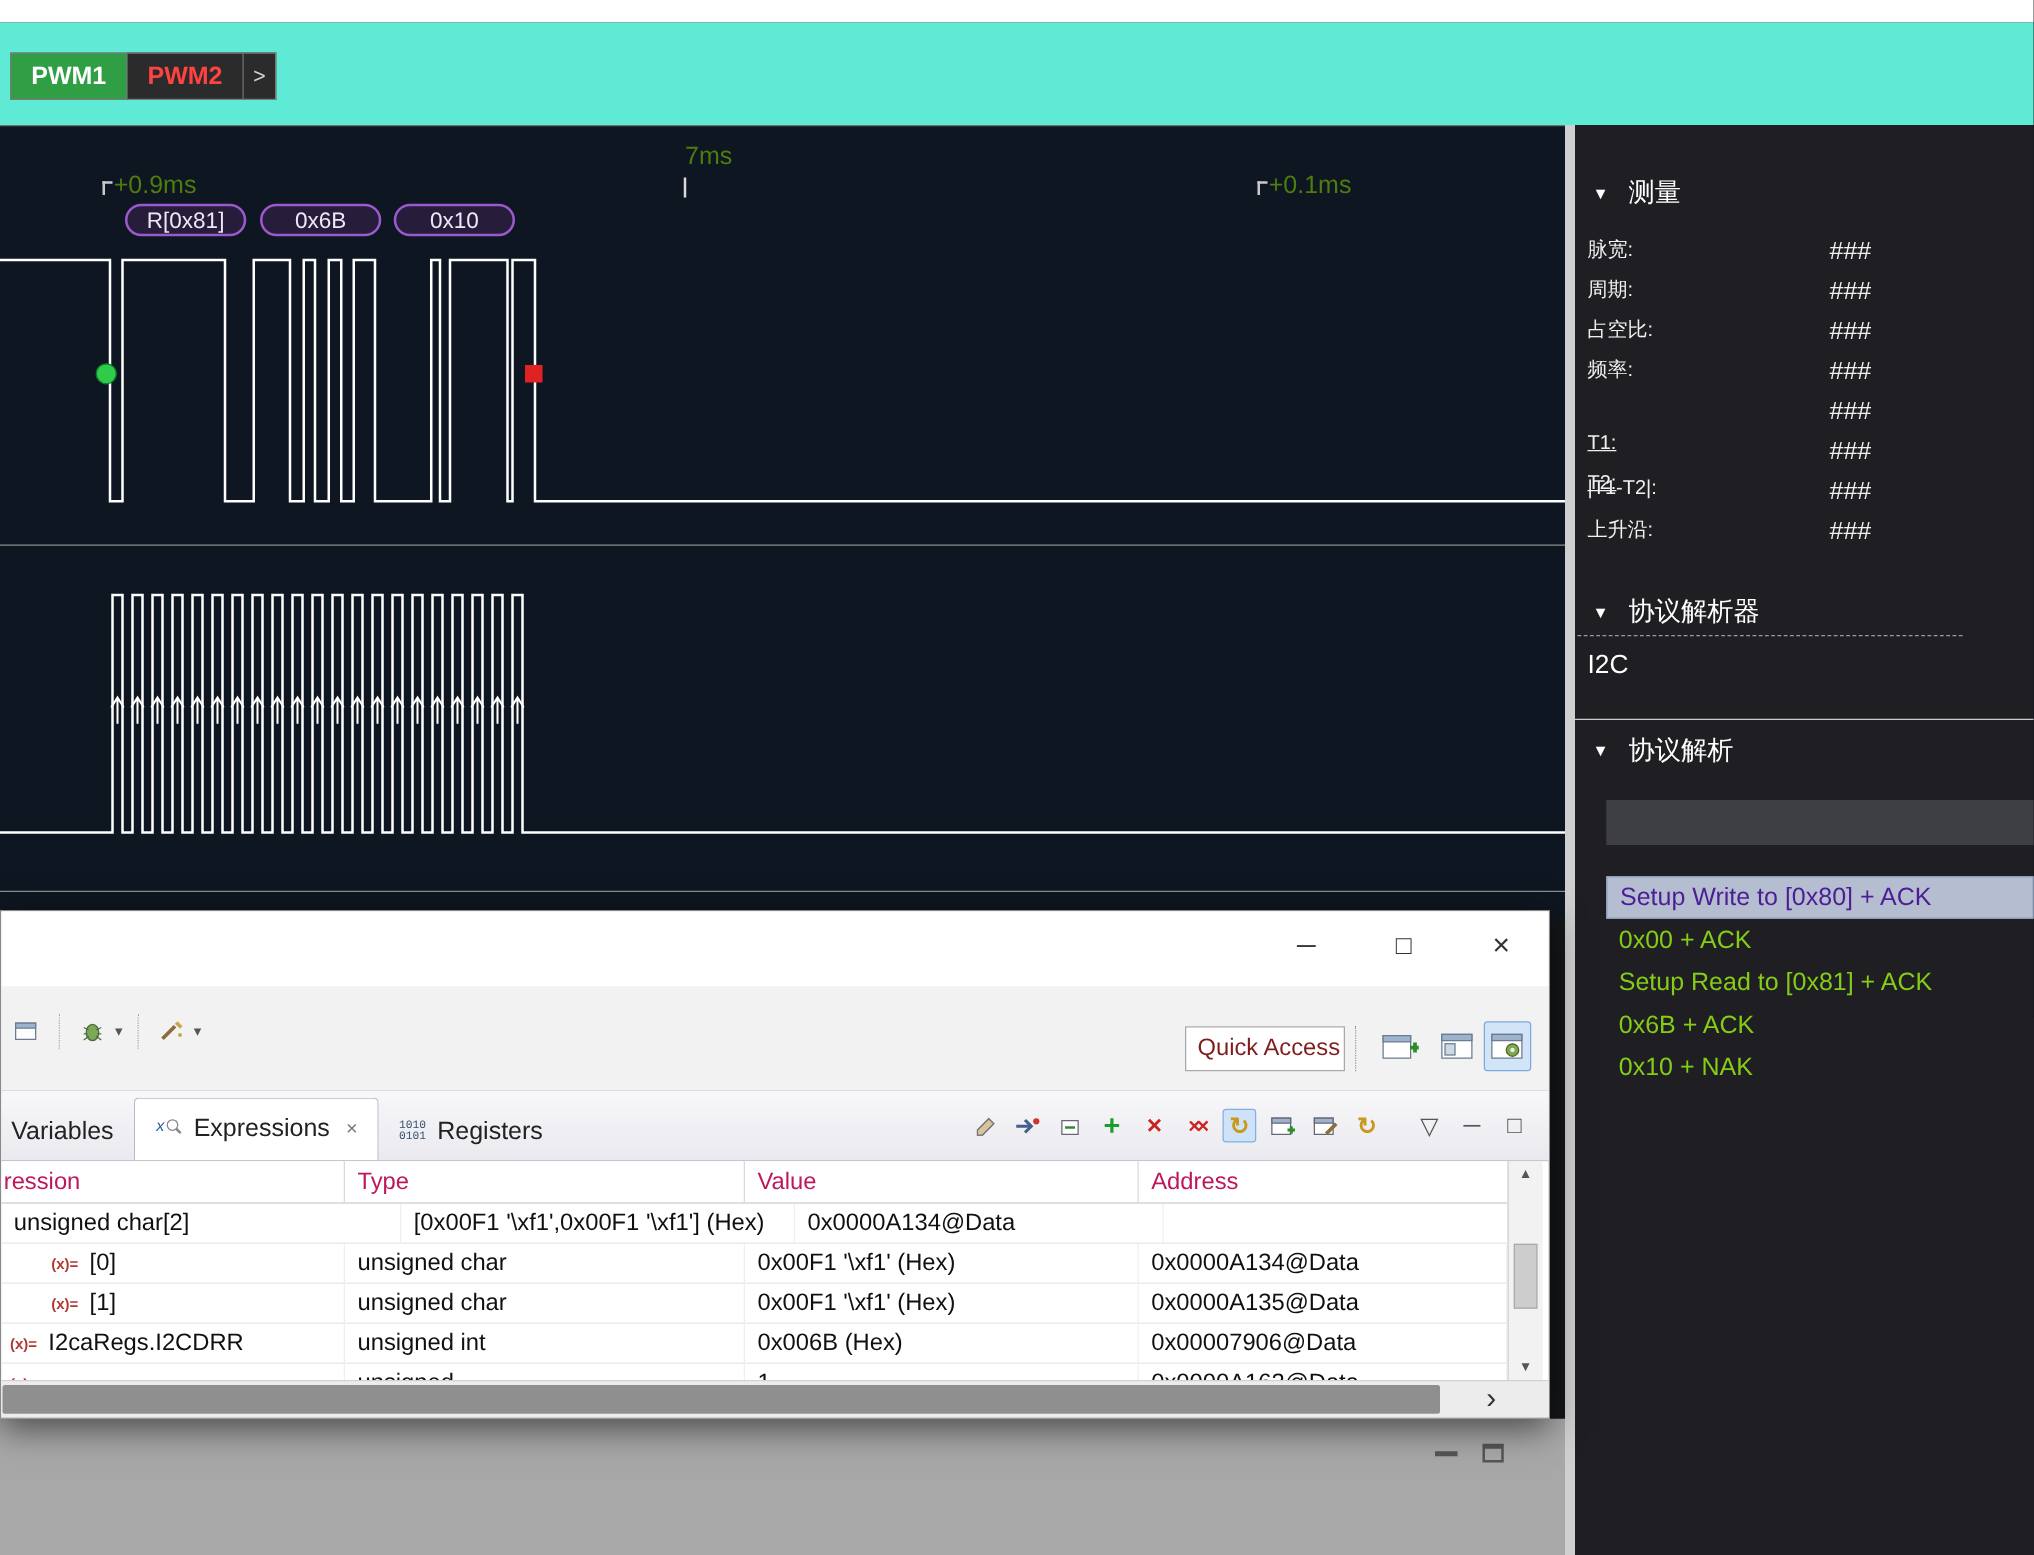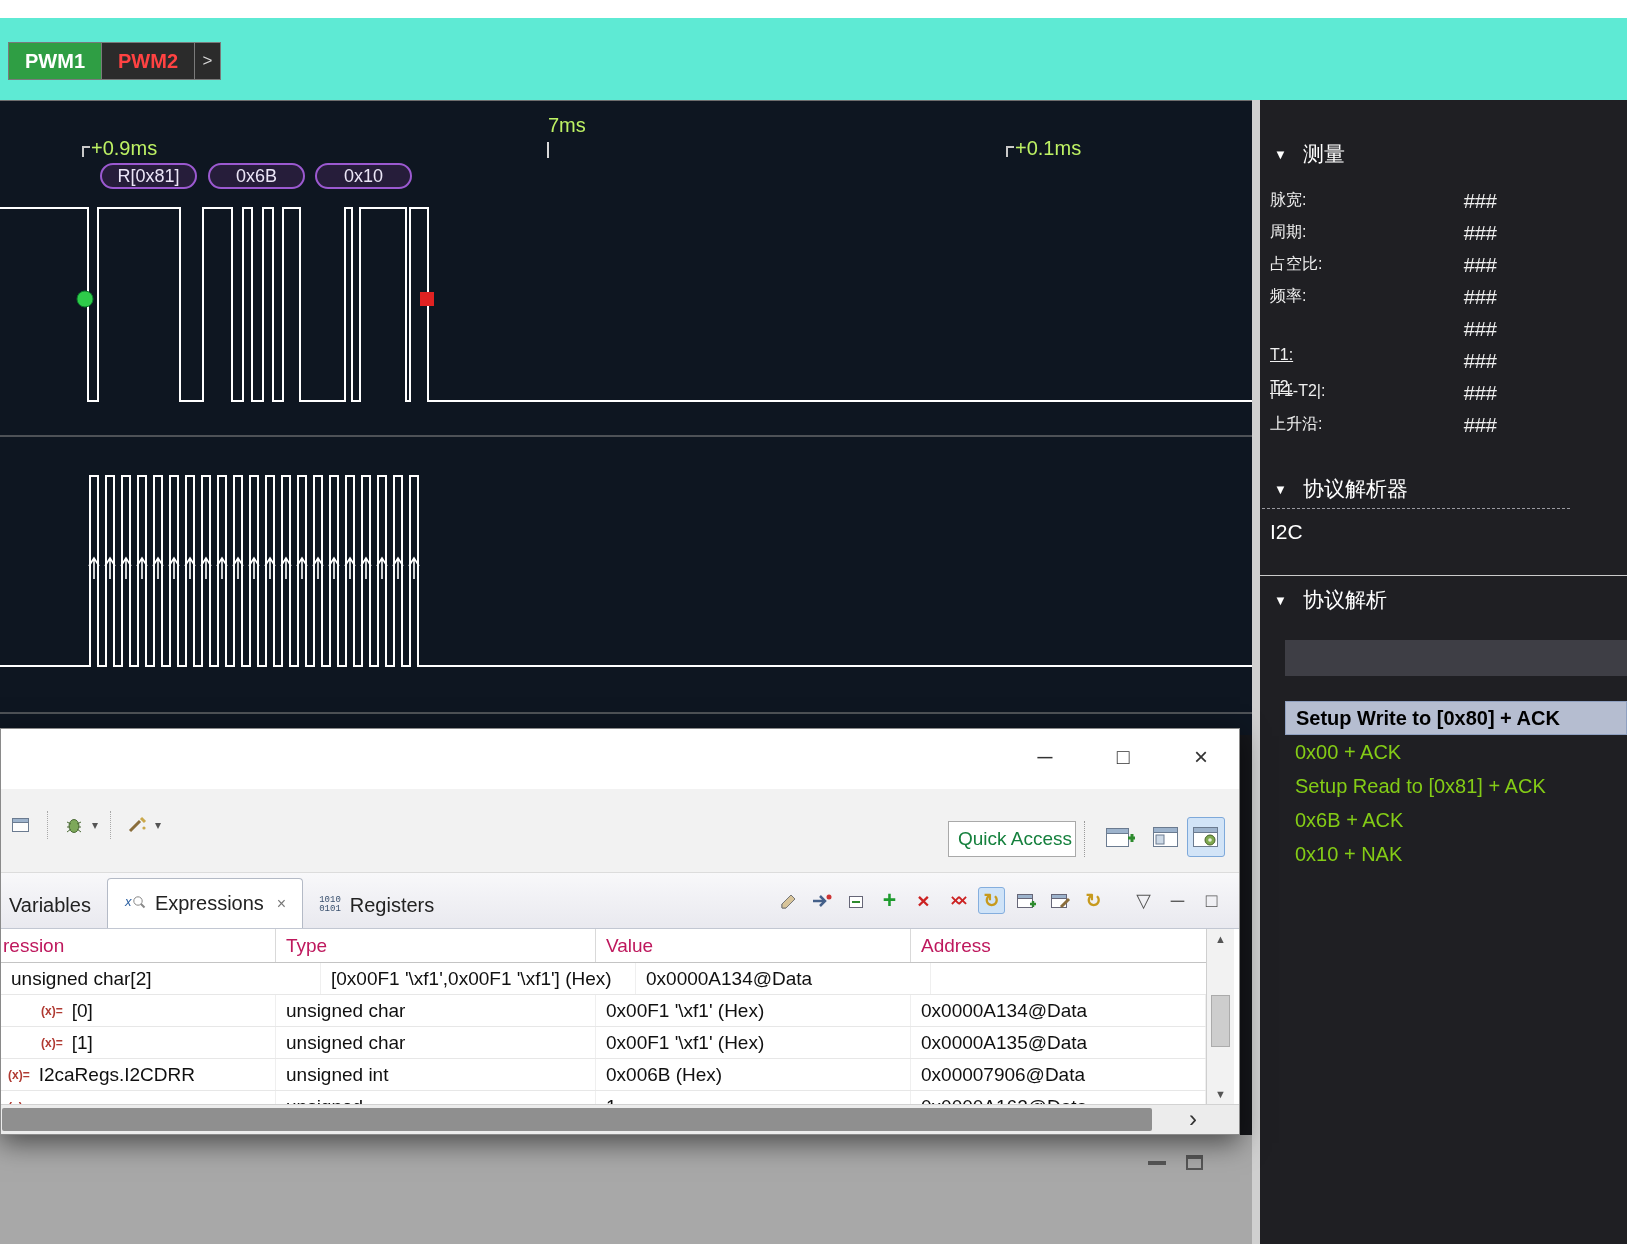--- a/index.html
+++ b/index.html
@@ -12,21 +12,21 @@
   .pwm-bar{position:absolute;left:0;top:18px;width:1627px;height:82px;background:#5eead4;}
   .tabstrip{position:absolute;left:8px;top:24px;display:flex;align-items:stretch;height:38px;}
   .pwm-tab{display:flex;align-items:center;padding:0 16px;font-size:20px;font-weight:bold;border:1px solid #7a7a7a;}
   .pwm1{background:#2f9e44;color:#fff;}
   .pwm2{background:#2b2b2b;color:#ff4242;border-left:none;}
   .tab-more{width:26px;display:flex;align-items:center;justify-content:center;background:#2b2b2b;
     color:#d8d8d8;border:1px solid #7a7a7a;border-left:none;font-size:17px;}
 
   
   .wave{position:absolute;left:0;top:100px;width:1252px;height:635px;background:#0e1621;border-top:1px solid #6e6e6e;}
-  .tl-label{position:absolute;color:#bef264;font-size:20px;white-space:nowrap;}
+  .tl-label{position:absolute;color:#4d7c0f;font-size:20px;white-space:nowrap;}
   .tick-l{display:inline-block;width:8px;height:11px;border-left:2px solid #c9c9c9;border-top:2px solid #c9c9c9;
     margin-right:1px;vertical-align:-2px;}
   .tl-left{left:82px;top:36px;}
   .tl-center{left:548px;top:13px;}
   .tl-right{left:1006px;top:36px;}
   .tick-c{position:absolute;left:547px;top:41px;width:2px;height:16px;background:#d9d9d9;}
   .bubble{position:absolute;top:62px;width:97px;height:26px;border:2px solid #9b59d0;border-radius:13px;
     background:#261d3a;color:#ece6f7;font-size:18px;display:flex;align-items:center;justify-content:center;}
   .wave-svg{position:absolute;left:0;top:0;}
 
@@ -39,21 +39,21 @@
   .m-row{position:relative;height:32px;}
   .m-label{position:absolute;left:0;top:4px;font-size:16px;}
   .m-label.u{text-decoration:underline;margin-top:28px;}
   .m-value{position:absolute;left:140px;top:4px;width:87px;text-align:right;font-size:20px;}
   .dash{position:absolute;left:2px;top:408px;width:308px;border-top:1px dashed #9a9aa0;}
   .proto{position:absolute;left:10px;top:420px;font-size:21px;color:#fff;}
   .solid{position:absolute;left:0;top:475px;width:367px;border-top:1px solid #cacaca;}
   .gray-bar{position:absolute;left:25px;top:540px;width:342px;height:36px;background:#3e3e45;}
   .decode-list{position:absolute;left:25px;top:601px;width:342px;}
   .d-item{height:34px;display:flex;align-items:center;padding-left:10px;font-size:20px;color:#84cc16;white-space:nowrap;}
-  .d-item.sel{background:#b5bdd0;color:#000000;border:1px solid #8fa0c0;font-weight:bold;}
+  .d-item.sel{background:#b5bdd0;color:#4c1d95;border:1px solid #8fa0c0;}
 
   
   .bottom-strip{position:absolute;left:0;top:1135px;width:1252px;height:109px;background:#a8a8a8;}
   .mini-ctrls{position:absolute;left:1148px;top:20px;display:flex;gap:20px;align-items:center;}
   .mc-min{width:18px;height:4px;background:#555;}
   .mc-max{width:17px;height:15px;border:2px solid #555;position:relative;}
   .mc-max::before{content:"";position:absolute;left:-1px;top:-1px;right:-1px;height:3px;background:#555;}
 
   
   .ide{position:absolute;left:0;top:728px;width:1240px;height:407px;background:#fff;border:1px solid #8a8a8a;
@@ -61,21 +61,21 @@
   .titlebar{position:absolute;left:0;top:0;width:100%;height:60px;background:#fff;}
   .win-btn{position:absolute;top:10px;width:48px;height:36px;display:flex;align-items:center;justify-content:center;
     font-size:21px;color:#333;}
   .wb-min{left:1020px;}.wb-max{left:1098px;}.wb-close{left:1176px;font-size:24px;}
   .ide-toolbar{position:absolute;left:0;top:60px;width:100%;height:84px;background:#f2f2f2;border-bottom:1px solid #dcdcdc;}
   .ltools{position:absolute;left:6px;top:22px;display:flex;align-items:center;gap:8px;}
   .lt{width:28px;height:28px;display:flex;align-items:center;justify-content:center;}
   .dd{font-size:12px;color:#555;margin-left:-4px;}
   .lt-sep{width:1px;height:28px;border-left:1px dotted #a9a9a9;margin:0 4px;}
   .qa-box{position:absolute;left:947px;top:32px;width:128px;height:36px;border:1px solid #a9a9a9;background:#fff;
-    color:#15803d;font-size:19px;display:flex;align-items:center;padding-left:9px;}
+    color:#7f1d1d;font-size:19px;display:flex;align-items:center;padding-left:9px;}
   .qa-sep{position:absolute;left:1083px;top:32px;height:36px;border-left:1px dotted #9a9a9a;}
   .persp{position:absolute;top:28px;width:38px;height:40px;display:flex;align-items:center;justify-content:center;border-radius:3px;}
   .persp.sel{background:#d2e4f7;border:1px solid #7ea9da;}
   .p1{left:1100px;}.p2{left:1146px;}.p3{left:1186px;}
 
   .tabrow{position:absolute;left:0;top:144px;width:100%;height:56px;
     background:linear-gradient(#f8f8fa,#e9e9ef);border-bottom:1px solid #c2c7d2;}
   .tabs{position:absolute;left:-8px;bottom:0;display:flex;align-items:flex-end;height:100%;}
   .etab{height:46px;display:flex;align-items:center;gap:9px;padding:0 16px;font-size:20px;color:#222;white-space:nowrap;}
   .etab.active{background:#fff;border:1px solid #b4bac6;border-bottom:none;border-radius:4px 4px 0 0;height:50px;}

